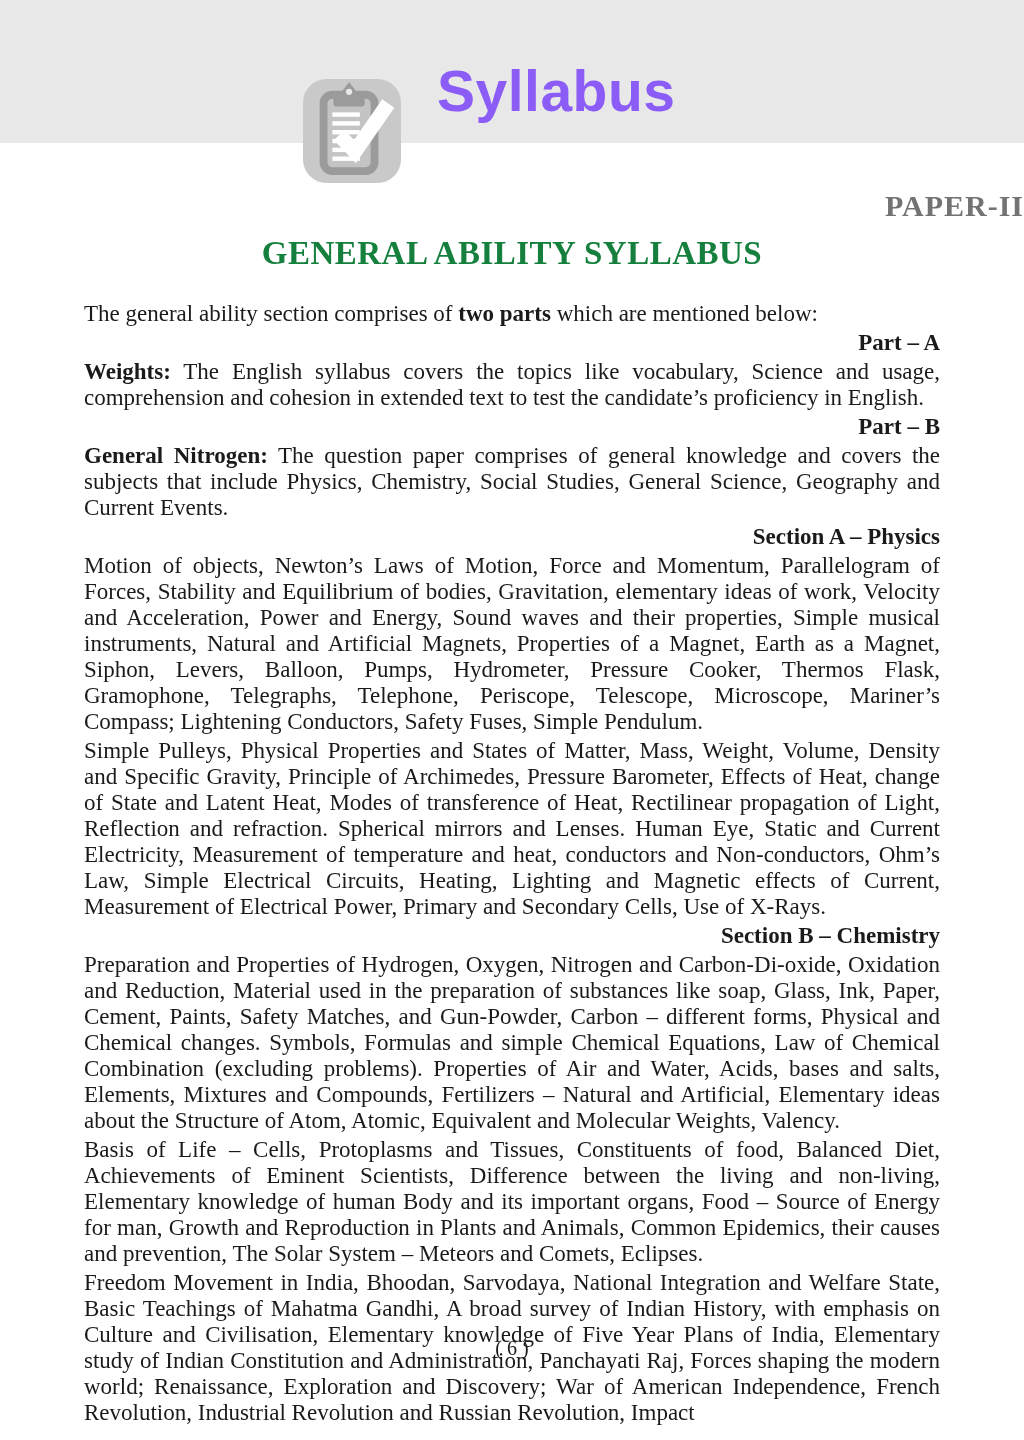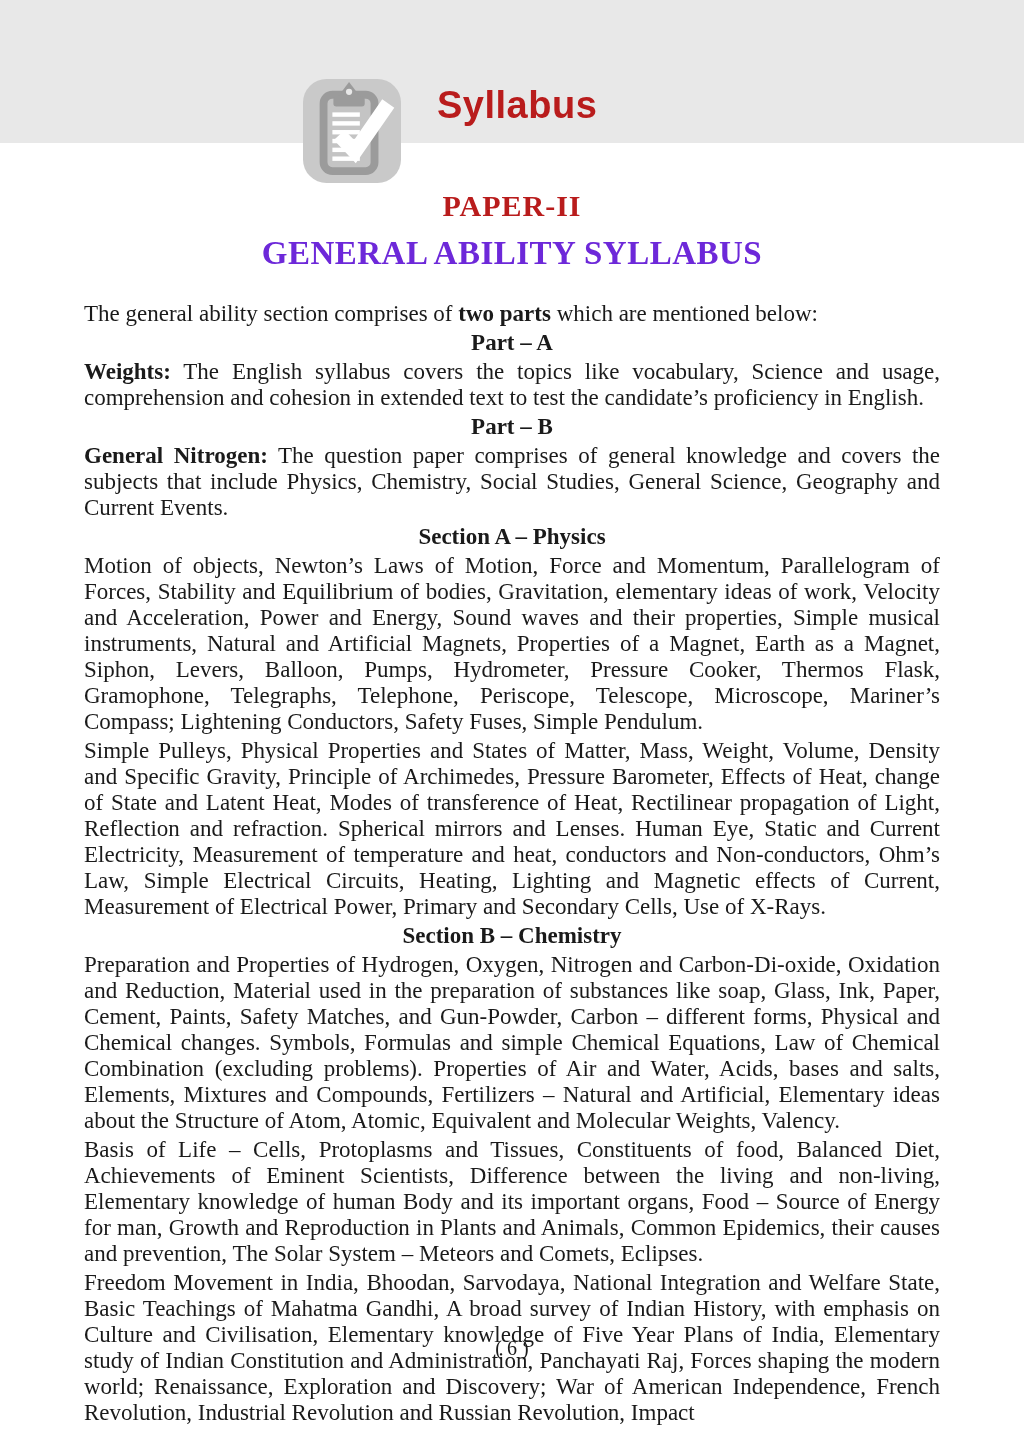--- a/index.html
+++ b/index.html
@@ -15,46 +15,46 @@
     position: absolute; top: 0; left: 0;
     width: 1024px; height: 143px;
     background: #e8e8e8;
   }
   .icon-badge {
     position: absolute; top: 78px; left: 303px;
     width: 98px; height: 106px;
   }
   .icon-badge svg { width: 100%; height: 100%; display: block; }
   .header-title {
-    position: absolute; top: 82px; left: 437px;
+    position: absolute; top: 68px; left: 437px;
     font-family: "Liberation Sans", sans-serif;
-    font-weight: bold; font-size: 38px; line-height: 46px;
-    color: #b91c1c; letter-spacing: 0.5px;
+    font-weight: bold; font-size: 57px; line-height: 46px;
+    color: #8b5cf6; letter-spacing: 0.5px;
   }
   .page-title-1 {
     position: absolute; top: 189px; left: 0; width: 1024px;
-    text-align: center; font-weight: bold; font-size: 30px; line-height: 34px;
-    color: #b91c1c; letter-spacing: 1px;
+    text-align: right; font-weight: bold; font-size: 30px; line-height: 34px;
+    color: #737373; letter-spacing: 1px;
   }
   .page-title-2 {
     position: absolute; top: 234px; left: 0; width: 1024px;
     text-align: center; font-weight: bold; font-size: 33px; line-height: 38px;
-    color: #6d28d9; letter-spacing: 0.5px;
+    color: #15803d; letter-spacing: 0.5px;
   }
   .content {
     position: absolute; top: 301px; left: 84px; width: 856px;
   }
   .content p {
     font-size: 23px; line-height: 26px;
     margin: 0 0 3px 0;
     text-align: justify;
   }
   .content p.head {
     font-weight: bold;
-    text-align: center;
+    text-align: right;
   }
   .page-footer {
     position: absolute; top: 1337px; left: 0; width: 1024px;
     text-align: center; font-size: 20px; color: #1a1a1a;
   }
 </style>
 </head>
 <body>
 
 <div class="page">

